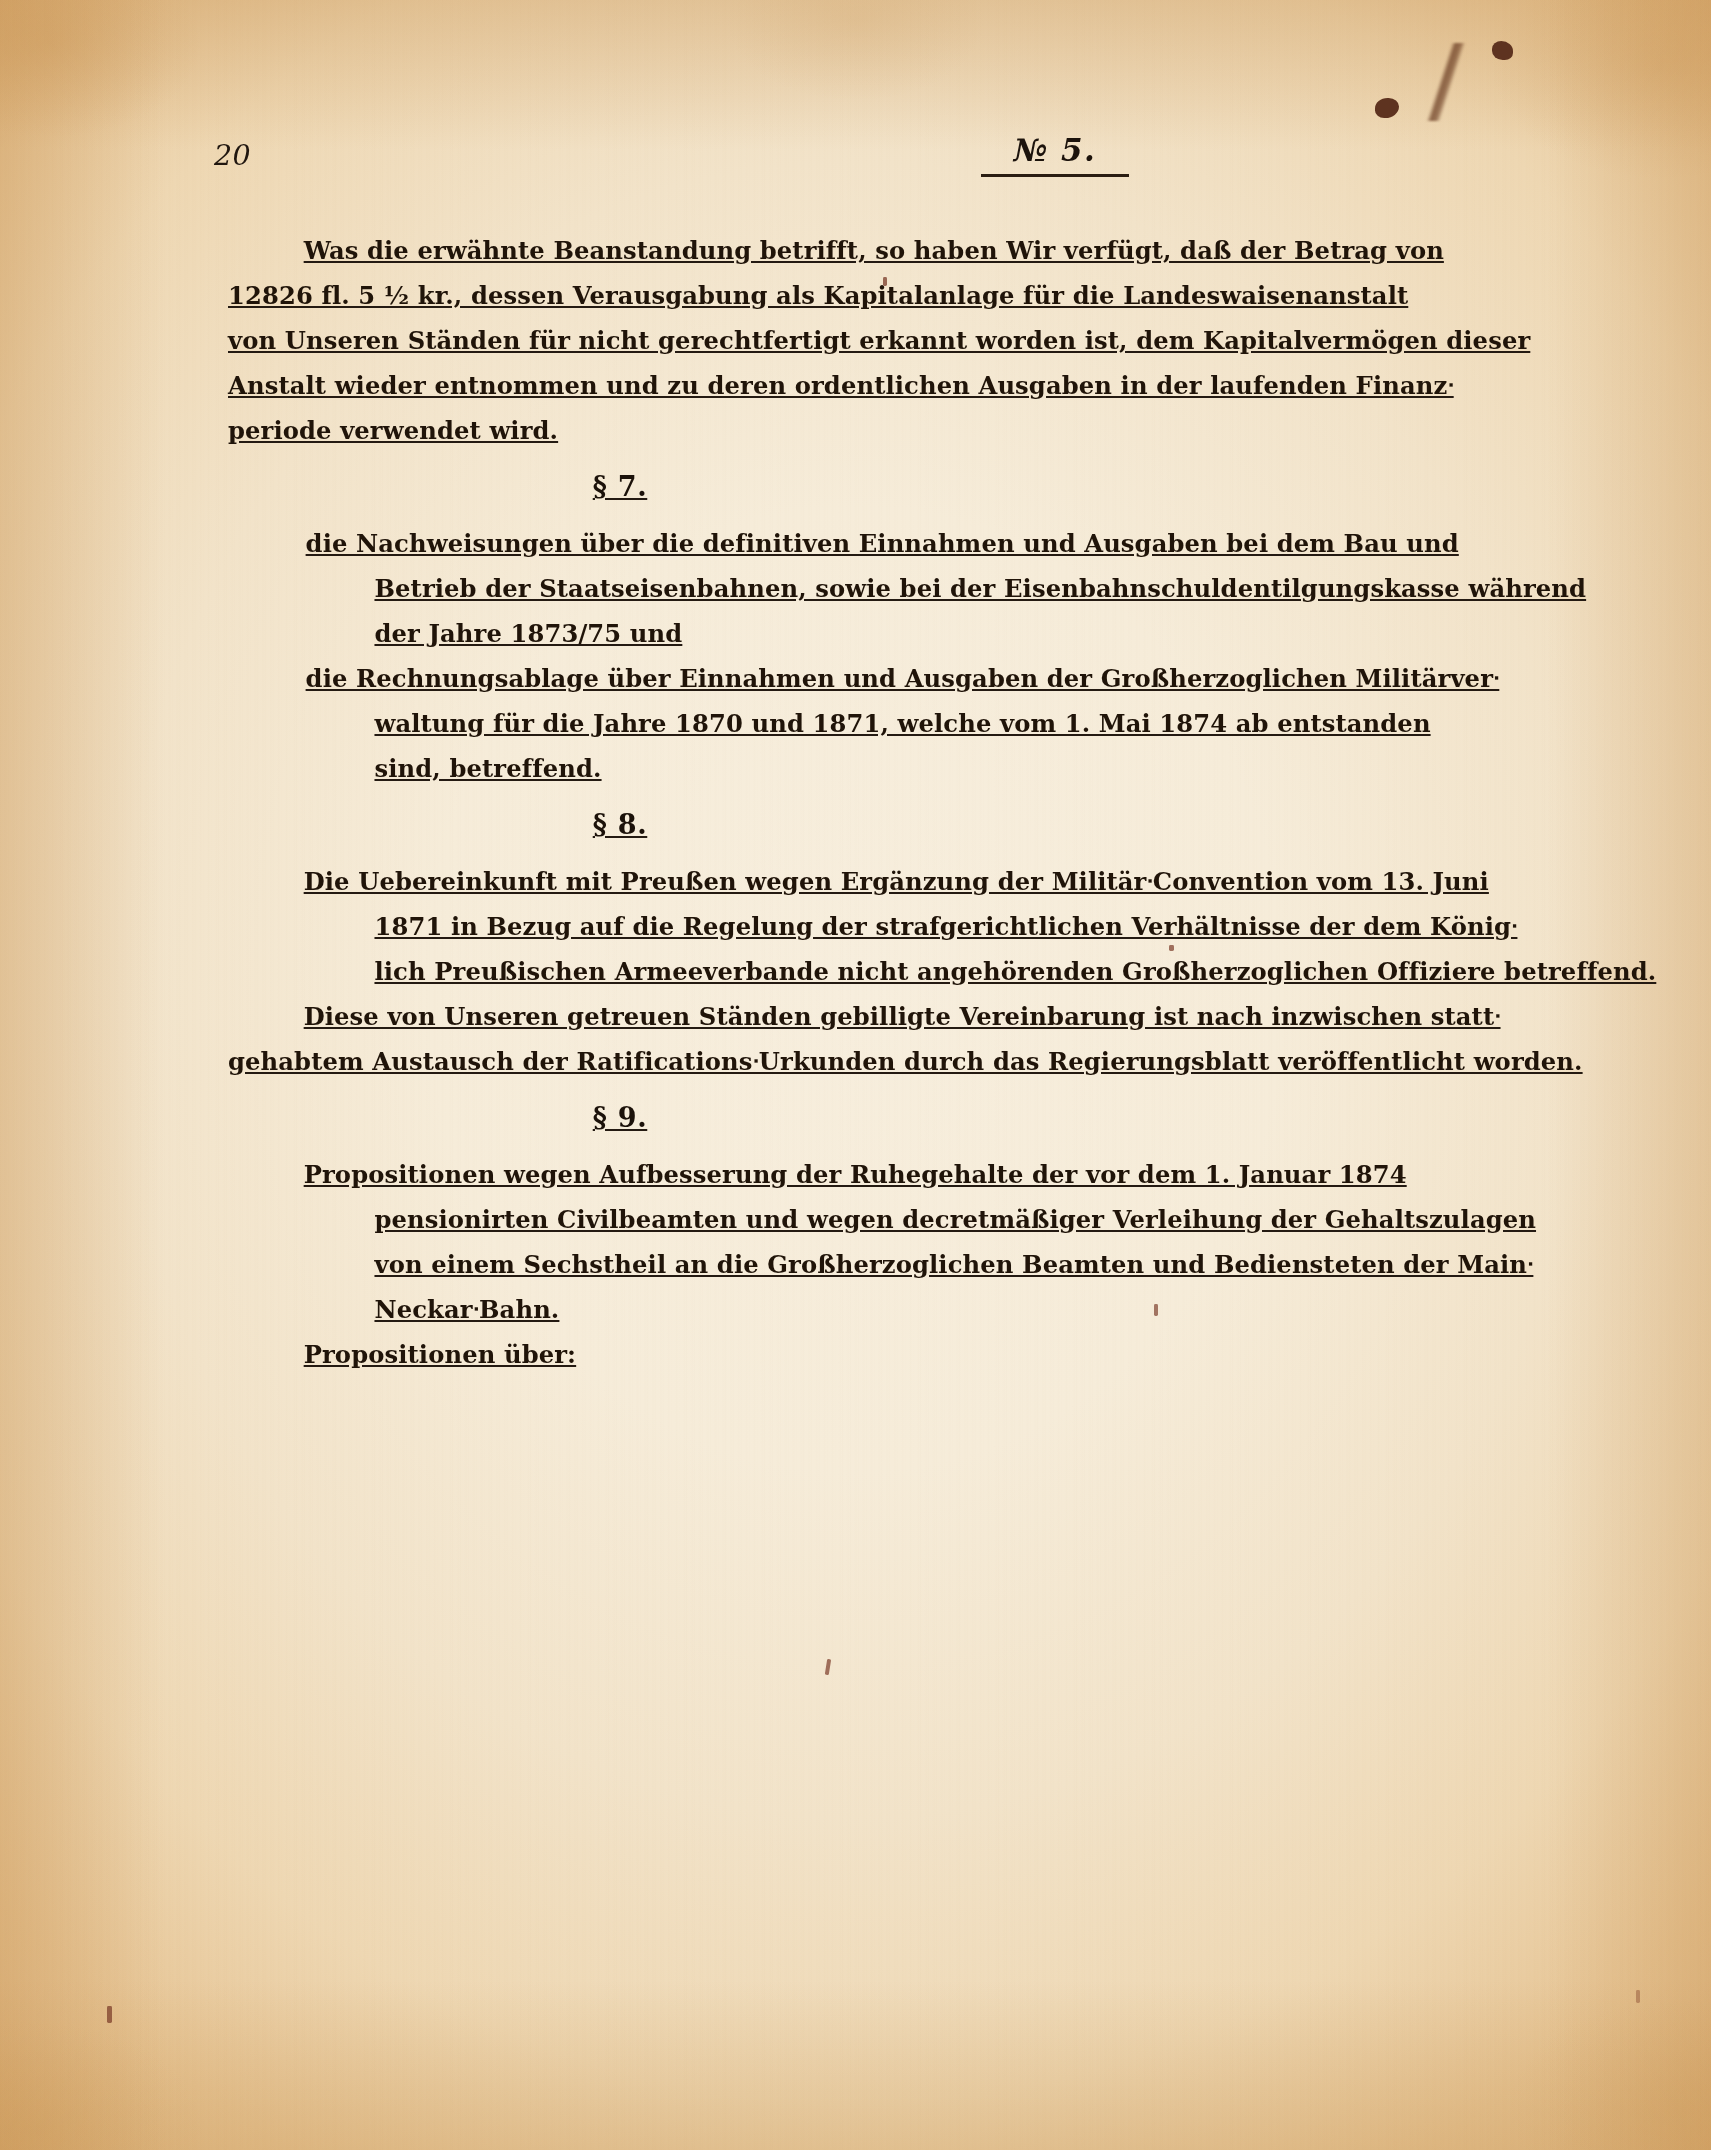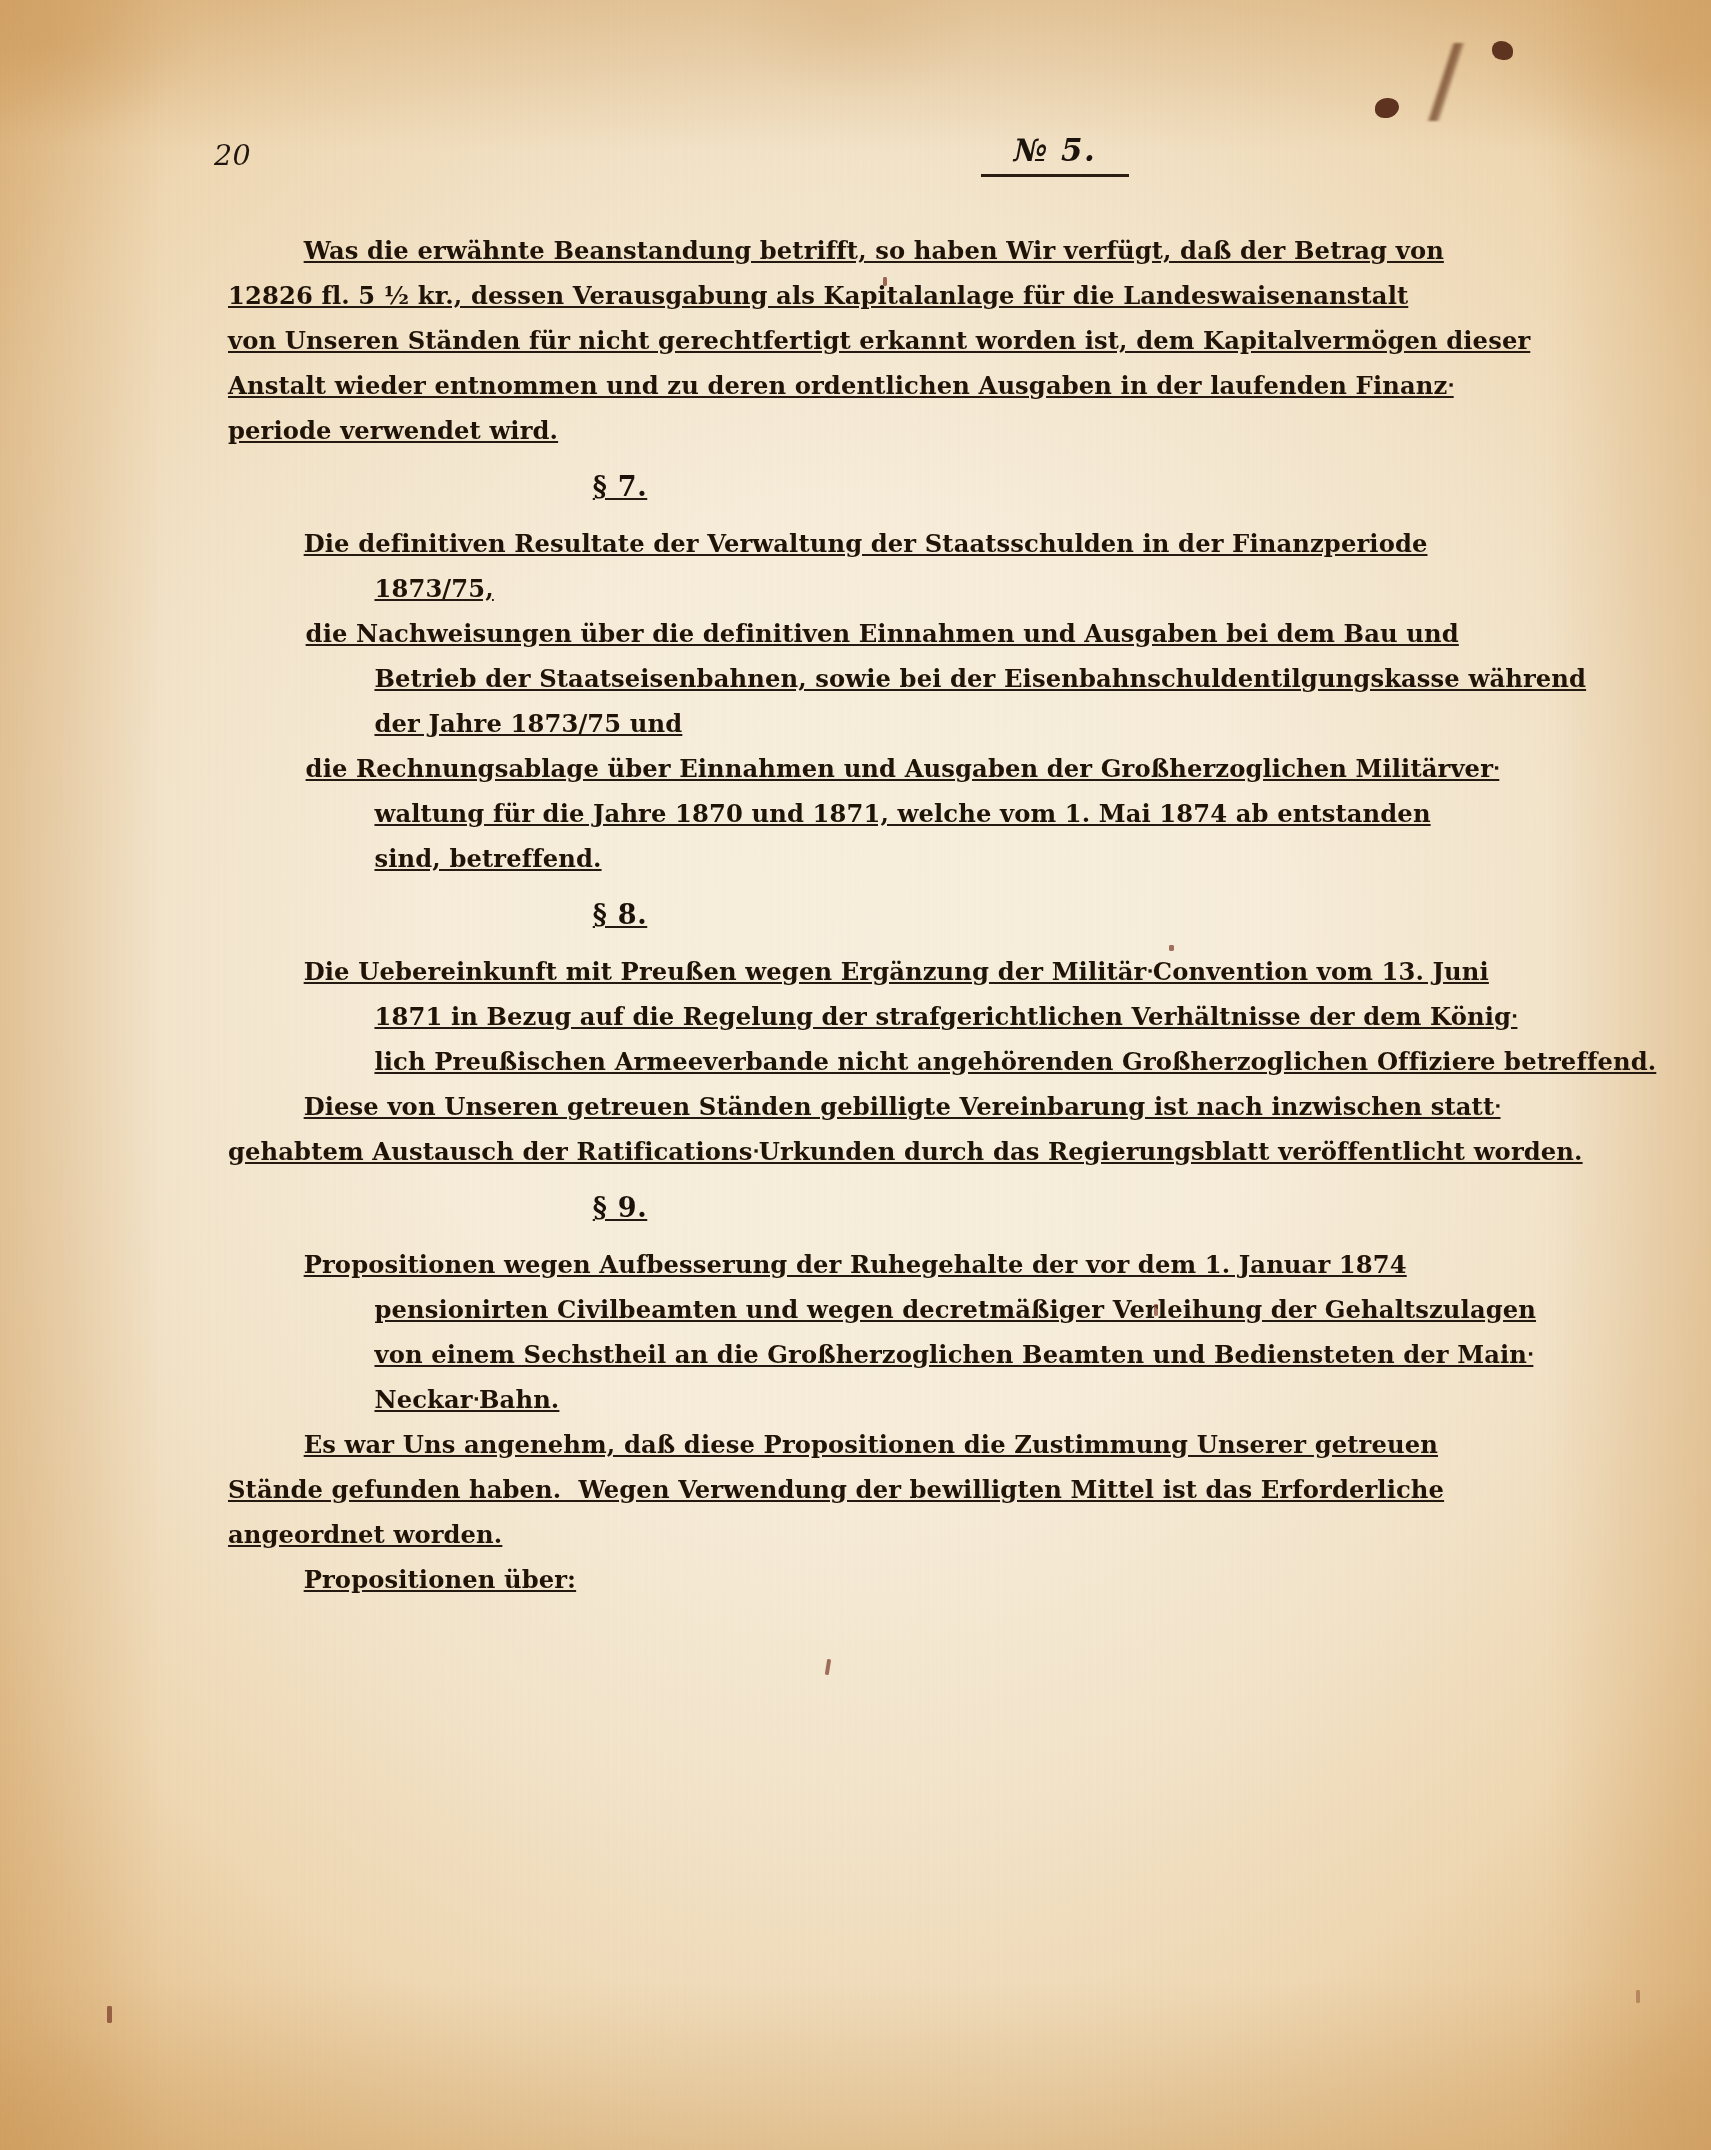--- a/index.html
+++ b/index.html
@@ -203,24 +203,20 @@
       <div>
         <div class="ln ind1">Was die erwähnte Beanstandung betrifft, so haben Wir verfügt, daß der Betrag von</div>
         <div class="ln">12826 fl. 5 ½ kr., dessen Verausgabung als Kapitalanlage für die Landeswaisenanstalt</div>
         <div class="ln">von Unseren Ständen für nicht gerechtfertigt erkannt worden ist, dem Kapitalvermögen dieser</div>
         <div class="ln">Anstalt wieder entnommen und zu deren ordentlichen Ausgaben in der laufenden Finanzᐧ</div>
         <div class="ln">periode verwendet wird.</div>
       </div>
 
       <div class="sec">§ 7.</div>
       <div>
-        <div class="ln ind1">Die definitiven Resultate der Verwaltung der Staatsschulden in der Finanzperiode</div>
-        <div class="ln ind3">1873/75,</div>
-      </div>
-      <div>
         <div class="ln ind2">die Nachweisungen über die definitiven Einnahmen und Ausgaben bei dem Bau und</div>
         <div class="ln ind3">Betrieb der Staatseisenbahnen, sowie bei der Eisenbahnschuldentilgungskasse während</div>
         <div class="ln ind3">der Jahre 1873/75 und</div>
       </div>
       <div>
         <div class="ln ind2">die Rechnungsablage über Einnahmen und Ausgaben der Großherzoglichen Militärverᐧ</div>
         <div class="ln ind3">waltung für die Jahre 1870 und 1871, welche vom 1. Mai 1874 ab entstanden</div>
         <div class="ln ind3">sind, betreffend.</div>
       </div>
 
@@ -234,25 +230,20 @@
         <div class="ln ind1">Diese von Unseren getreuen Ständen gebilligte Vereinbarung ist nach inzwischen stattᐧ</div>
         <div class="ln">gehabtem Austausch der RatificationsᐧUrkunden durch das Regierungsblatt veröffentlicht worden.</div>
       </div>
 
       <div class="sec">§ 9.</div>
       <div>
         <div class="ln ind1">Propositionen wegen Aufbesserung der Ruhegehalte der vor dem 1. Januar 1874</div>
         <div class="ln ind3">pensionirten Civilbeamten und wegen decretmäßiger Verleihung der Gehaltszulagen</div>
         <div class="ln ind3">von einem Sechstheil an die Großherzoglichen Beamten und Bediensteten der Mainᐧ</div>
         <div class="ln ind3">NeckarᐧBahn.</div>
-      </div>
-      <div>
-        <div class="ln ind1">Es war Uns angenehm, daß diese Propositionen die Zustimmung Unserer getreuen</div>
-        <div class="ln">Stände gefunden haben.  Wegen Verwendung der bewilligten Mittel ist das Erforderliche</div>
-        <div class="ln">angeordnet worden.</div>
       </div>
 
       <div class="ln ind1">Propositionen über:</div>
 
     </div>
   </div>
 
   <div class="ink" id="ink-stroke"></div>
   <div class="ink" id="ink-blob-a"></div>
   <div class="ink" id="ink-blob-b"></div>

